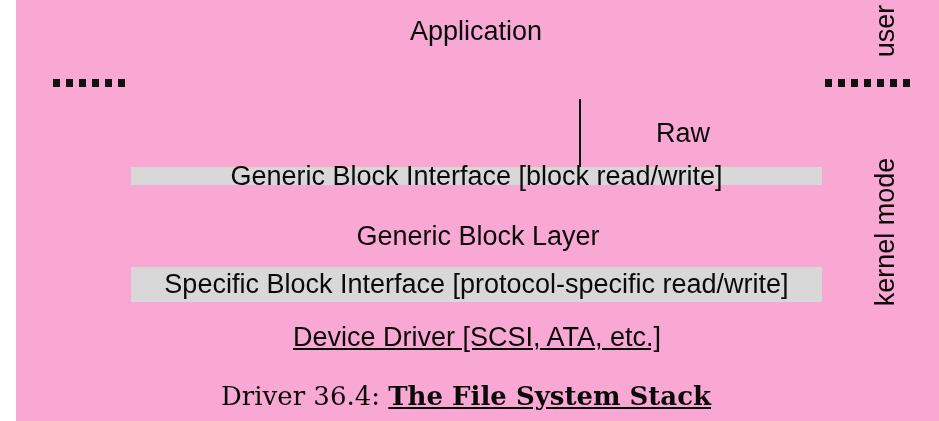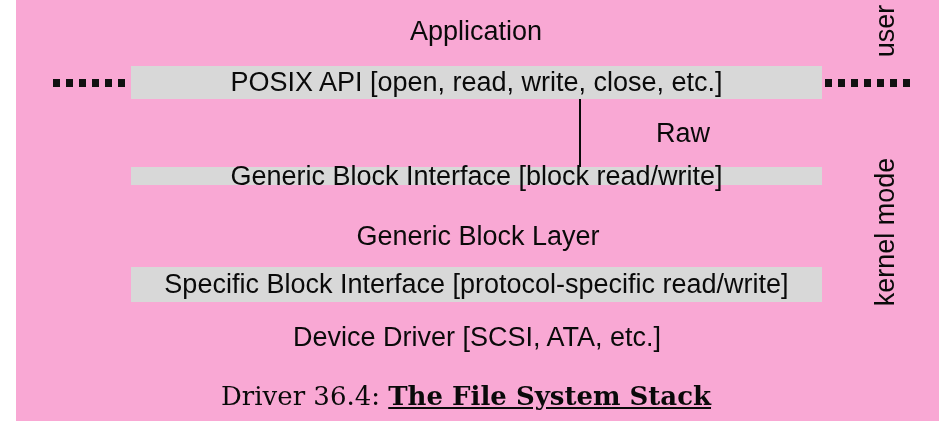--- a/index.html
+++ b/index.html
@@ -89,43 +89,40 @@
 <body>
 
 <div class="canvas">
 
   <div class="label" style="left:460px;top:15px;">Application</div>
 
   <div class="rotated rot-user">user</div>
 
   <div class="dash-line dash-left"></div>
 
-  <div class="bar bar-posix">
-    <span>POSIX API [open, read, write, close, etc.]</span>
-  </div>
 
   <div class="dash-line dash-right"></div>
 
 
   <div class="label" style="left:667px;top:117px;">Raw</div>
 
   <div class="vline"></div>
 
   <div class="bar bar-generic">
     <span>Generic Block Interface [block read/write]</span>
   </div>
 
   <div class="label" style="left:462px;top:220px;">Generic Block Layer</div>
 
   <div class="rotated rot-kernel">kernel mode</div>
 
   <div class="bar bar-specific">
     <span>Specific Block Interface [protocol-specific read/write]</span>
   </div>
 
-  <div class="label" style="left:461px;top:321px;">Device Driver [SCSI, ATA, etc.]</div>
+  <div class="label" style="left:461px;top:321px;text-decoration:underline;">Device Driver [SCSI, ATA, etc.]</div>
 
   <div class="caption">
     <span>Driver 36.4:</span>
     <b>The File System Stack</b>
   </div>
 
 </div>
 
 </body></html>

